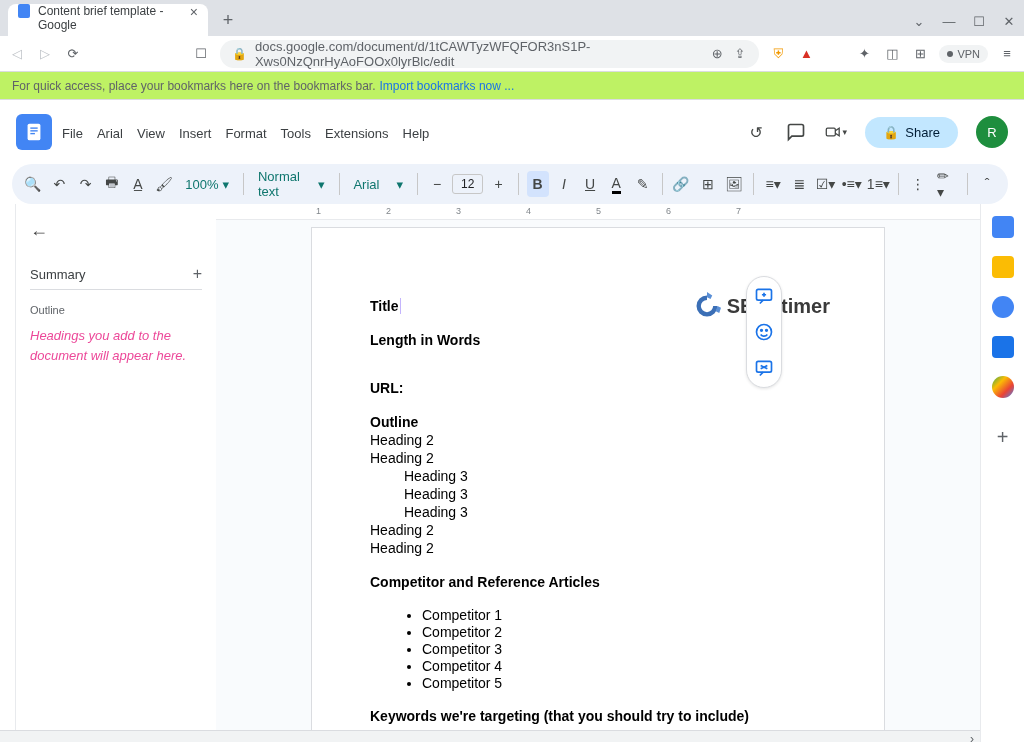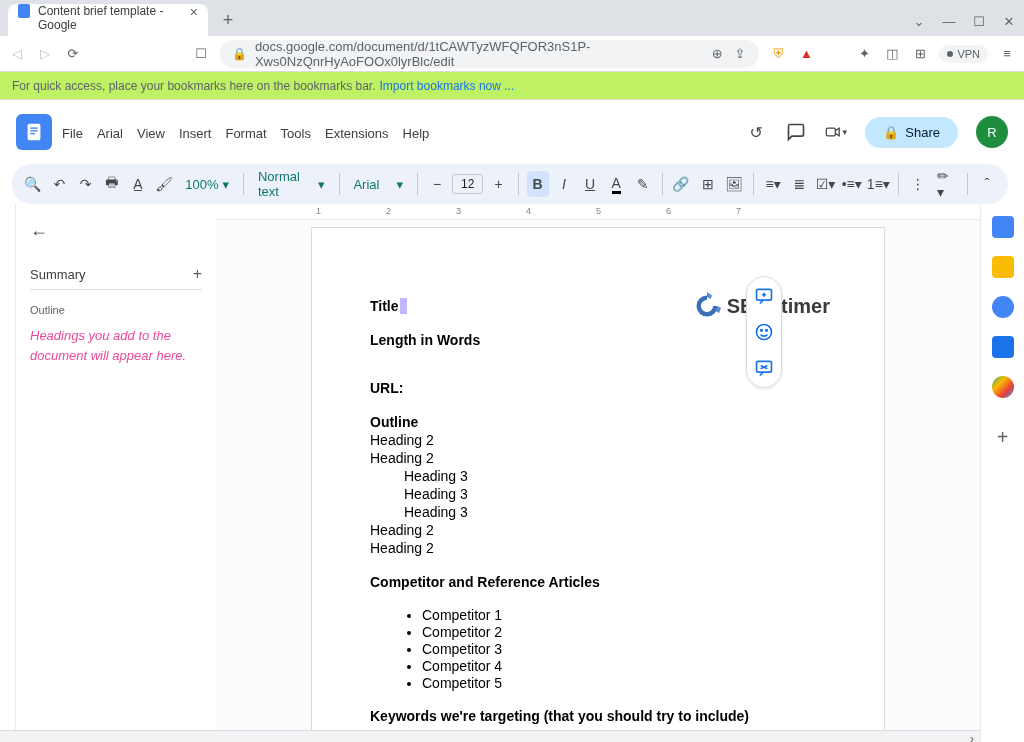--- a/index.html
+++ b/index.html
@@ -57,21 +57,21 @@
 .ktable{width:100%;border-collapse:collapse;margin-top:6px}
 .ktable th{background:#000;color:#fff;text-align:left;padding:6px 8px;font-size:13px;font-weight:bold;border:1px solid #000}
 .floatact{position:absolute;right:198px;top:72px;background:#fff;border:1px solid #dadce0;border-radius:18px;padding:6px 4px;display:flex;flex-direction:column;gap:10px;box-shadow:0 1px 3px rgba(0,0,0,.1)}
 .floatact .fa{width:26px;height:26px;display:flex;align-items:center;justify-content:center;color:#1a73e8}
 .rside{width:44px;background:#fff;border-left:1px solid #e8eaed;display:flex;flex-direction:column;align-items:center;padding-top:12px;gap:18px}
 .rside .ri{width:22px;height:22px;border-radius:4px}
 .rside .plus{color:#5f6368;font-size:20px;margin-top:10px}
 .scrollfoot{position:absolute;bottom:0;right:44px;left:0;height:16px;background:#f1f3f4;border-top:1px solid #dadce0;display:flex;justify-content:flex-end;align-items:center;padding-right:6px}
 .scrollfoot .arr{color:#5f6368;font-size:12px}
 .histic{font-size:16px}
-.cursor{border-right:7px solid #c4b5fd;padding-right:1px}
+.cursor{border-right:1px solid #c4b5fd;padding-right:1px}
 </style>
 </head>
 <body>
 
 <div class="tabbar">
   <div class="tab">
     <div class="fav"></div>
     <span>Content brief template - Google</span>
     <span class="close">×</span>
   </div>

